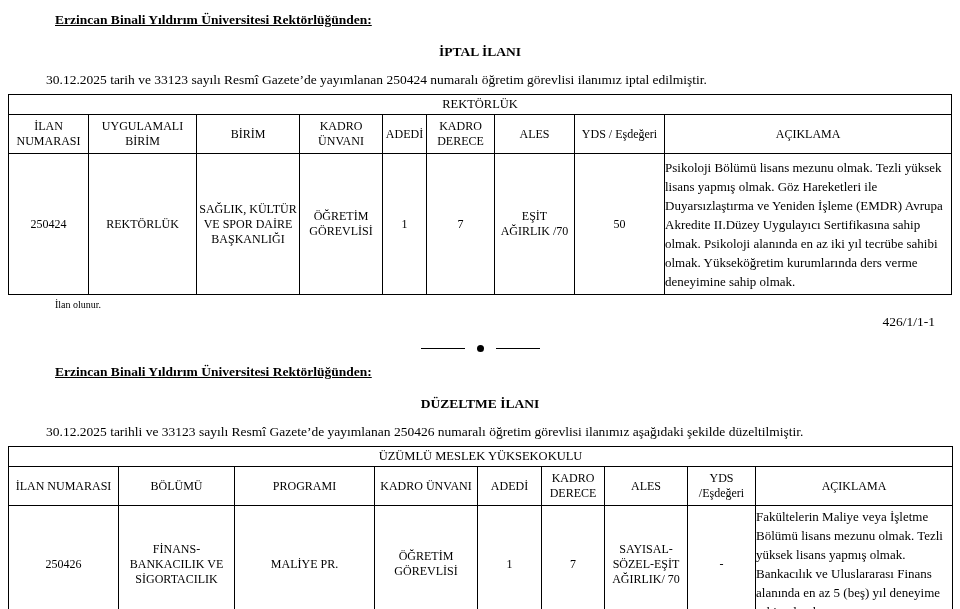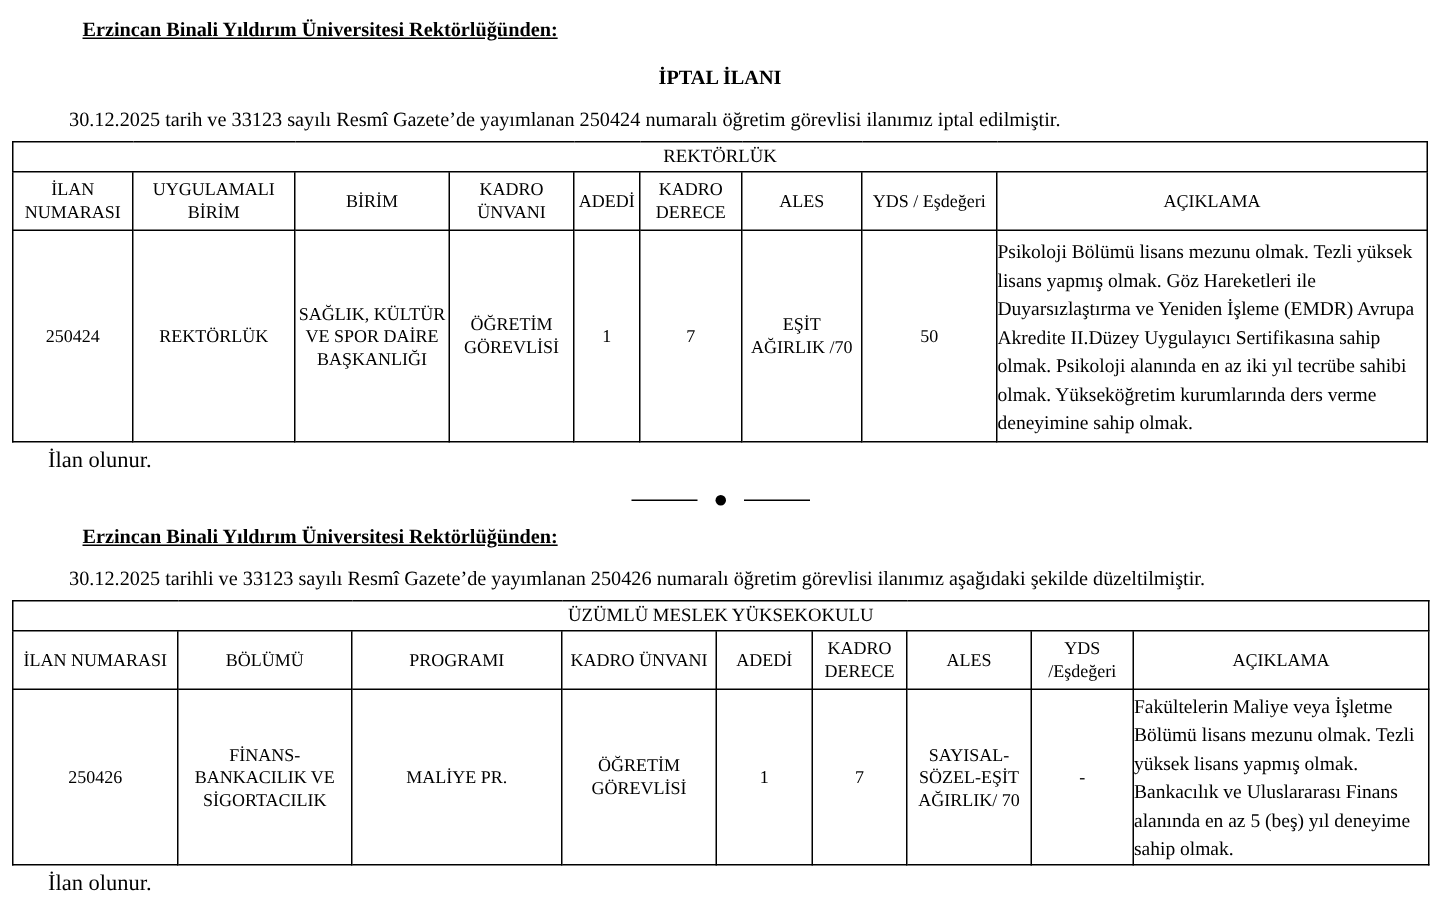--- a/index.html
+++ b/index.html
@@ -48,21 +48,21 @@
   table.gz td.desc {
     text-align:left;
     font-size:13px;
     line-height:19px;
     padding:1px 0;
     vertical-align:middle;
   }
   .t1 tr.data td { height:138px; }
   .t2 tr.data td { height:112px; }
   .t2 tr.hdr td { height:38px; }
-  .closing { font-size:15px; margin:4px 0 0 32px; }
+  .closing { font-size:10px; margin:4px 0 0 55px; }
   .issue-ref { font-size:13.5px; text-align:right; margin:4px 25px 0 0; }
   .divider { text-align:center; margin:8px 0 6px 0; height:14px; }
   .divider .line {
     display:inline-block; width:44px;
     border-top:1.5px solid #000;
     vertical-align:middle; margin:0 12px;
   }
   .divider .dot {
     display:inline-block; width:7px; height:7px;
     background:#000; border-radius:50%;
@@ -114,28 +114,30 @@
         <td>1</td>
         <td>7</td>
         <td>EŞİT AĞIRLIK /70</td>
         <td>50</td>
         <td class="desc">Psikoloji Bölümü lisans mezunu olmak. Tezli yüksek lisans yapmış olmak. Göz Hareketleri ile Duyarsızlaştırma ve Yeniden İşleme (EMDR) Avrupa Akredite II.Düzey Uygulayıcı Sertifikasına sahip olmak. Psikoloji alanında en az iki yıl tecrübe sahibi olmak. Yükseköğretim kurumlarında ders verme deneyimine sahip olmak.</td>
       </tr>
     </tbody>
       </table>
 
     <div class="closing">İlan olunur.</div>
+    <div class="issue-ref">426/1/1-1</div>
   </div>
 
   <div class="divider">
     <span class="line"></span><span class="dot"></span><span class="line"></span>
   </div>
 
   <div>
     <div class="source-heading">Erzincan Binali Yıldırım Üniversitesi Rektörlüğünden:</div>
+    <div class="announcement-title">DÜZELTME İLANI</div>
     <div class="intro">30.12.2025 tarihli ve 33123 sayılı Resmî Gazete’de yayımlanan 250426 numaralı öğretim görevlisi ilanımız aşağıdaki şekilde düzeltilmiştir.</div>
 
     <table class="gz t2">
       <colgroup>
         <col style="width:110px">
           <col style="width:116px">
           <col style="width:140px">
         <col style="width:103px">
           <col style="width:64px">
           <col style="width:63px">

